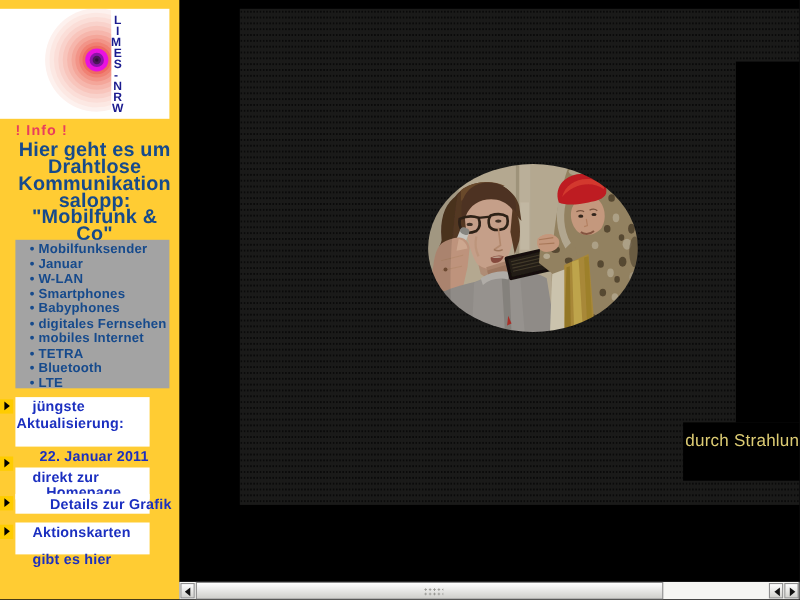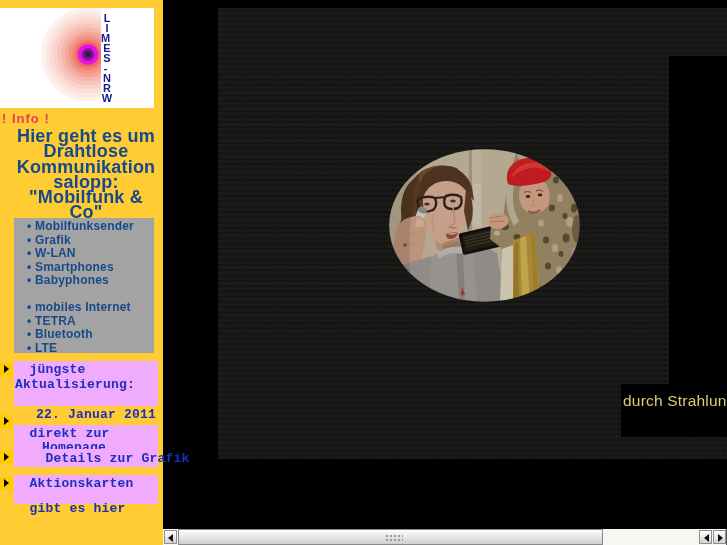--- a/index.html
+++ b/index.html
@@ -2,27 +2,27 @@
 <html><head>
 <meta charset="utf-8">
 <style>
   html,body{margin:0;padding:0;}
   body{width:727px;height:545px;background:#000;overflow:hidden;position:relative;
        font-family:"Liberation Sans",sans-serif;}
   .abs{position:absolute;text-align:center;}
   
   #side{left:0;top:0;width:163px;height:545px;background:#fc3;}
   #logo{left:0;top:8px;width:154px;height:100px;background:#fff;overflow:hidden;}
-  #info{left:2px;top:111px;color:#e83e5c;font-weight:bold;font-size:13px;letter-spacing:1px;}
+  #info{left:14px;top:111px;color:#e83e5c;font-weight:bold;font-size:13px;letter-spacing:1px;}
   #para{left:13px;top:129px;width:146px;color:#164a8c;font-weight:bold;font-size:18px;
         line-height:15.3px;letter-spacing:0.2px;}
   #listbox{left:14px;top:218px;width:140px;height:135px;background:#a3a3a3;}
   #listbox .li{position:absolute;left:13px;color:#164a8c;font-weight:bold;font-size:12px;
         letter-spacing:0.2px;white-space:nowrap;}
-  .btn{left:14px;width:144px;background:#f0abfc;font-family:Liberation Mono, monospace;}
+  .btn{left:14px;width:122px;background:#ffffff;}
   .btn div{position:absolute;color:#1b2fc0;font-weight:bold;font-size:13px;white-space:nowrap;
         letter-spacing:0.2px;}
   .sq{left:0;width:12px;height:13px;background:#fc0;}
   .tri{width:0;height:0;border-left:5.5px solid #000;border-top:4.5px solid transparent;
        border-bottom:4.5px solid transparent;position:absolute;left:4px;top:2px;}
   
   #stage{left:218px;top:8px;width:509px;height:451px;background-color:#1a1a19;
      background-image:radial-gradient(circle,#0a0a0a 0.8px,rgba(0,0,0,0) 1.1px);
      background-size:2.9px 5.3px;}
   #blackcol{left:669px;top:56px;width:58px;height:328px;background:#000;}
@@ -77,24 +77,25 @@
     <tspan x="107" dy="10">N</tspan><tspan x="107" dy="10">R</tspan><tspan x="107" dy="10">W</tspan>
   </text>
 </svg>
 </div>
 
 <div class="abs" id="info">! Info !</div>
 <div class="abs" id="para">Hier geht es um<br>Drahtlose<br>Kommunikation<br>salopp: "Mobilfunk &amp;<br>Co"<br>dazu gehört:</div>
 
 <div class="abs" id="listbox">
   <div class="li" style="top:1px">• Mobilfunksender</div>
-  <div class="li" style="top:14.5px">• Grafik</div>
+  <div class="li" style="top:14.5px">• Januar</div>
   <div class="li" style="top:28px">• W-LAN</div>
   <div class="li" style="top:41.5px">• Smartphones</div>
   <div class="li" style="top:55px">• Babyphones</div>
+  <div class="li" style="top:68.5px">• digitales Fernsehen</div>
   <div class="li" style="top:82px">• mobiles Internet</div>
   <div class="li" style="top:95.5px">• TETRA</div>
   <div class="li" style="top:109px">• Bluetooth</div>
   <div class="li" style="top:122.5px">• LTE</div>
 </div>
 
 <div class="abs btn" style="top:361px;height:45px;">
   <div style="left:15.5px;top:1px;">jüngste</div>
   <div style="left:1px;top:15.5px;">Aktualisierung:</div>
   <div style="left:22px;top:30px;margin-top:16px;">22. Januar 2011</div>

